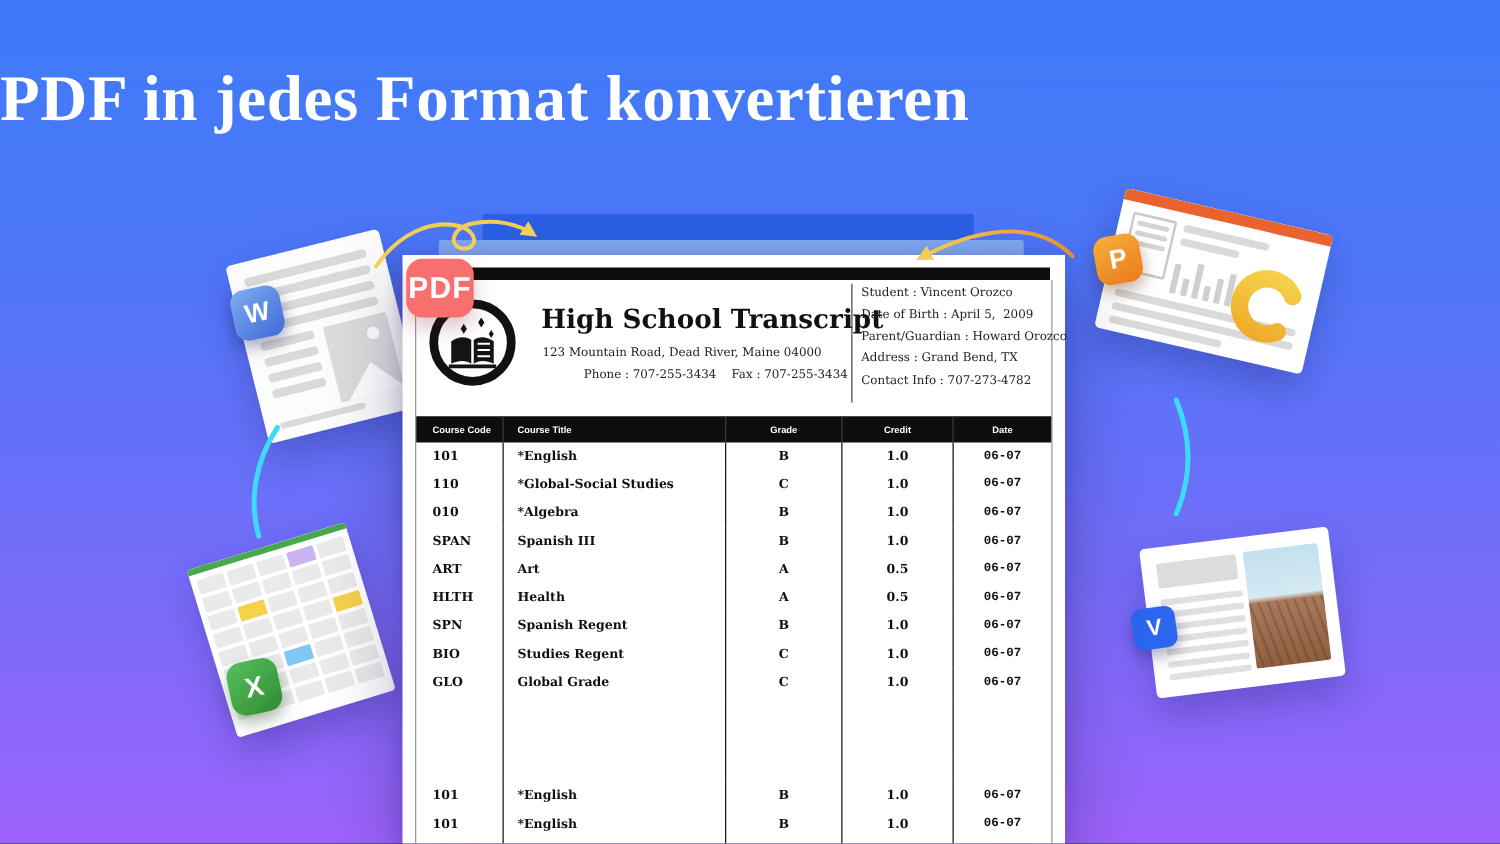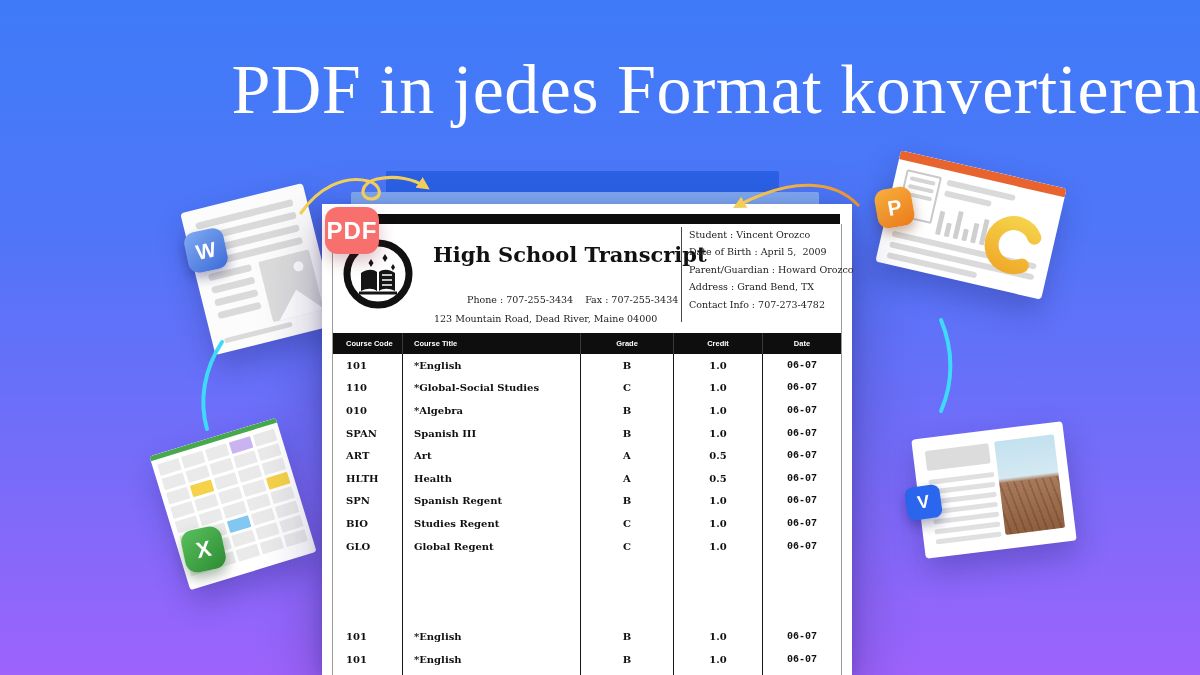--- a/index.html
+++ b/index.html
@@ -1,22 +1,22 @@
 <!DOCTYPE html>
 <html><head>
 <meta charset="utf-8">
 <title>PDF Converter Banner</title>
 <style>
   html,body{margin:0;padding:0;background:#222;}
   .stage{position:relative;width:1200px;height:675px;overflow:hidden;
     background:linear-gradient(180deg,#3E7BF8 0%,#4E76F8 32%,#6E6EF9 62%,#9D63FB 100%);
     font-family:"Liberation Sans",sans-serif;}
   
-  .headline{position:absolute;left:0;top:50px;width:100%;text-align:right;
-    font-family:"Liberation Serif",serif;font-weight:400;font-size:70px;color:#fff;letter-spacing:.5px;}
+  .headline{position:absolute;left:0;top:50px;width:100%;text-align:left;
+    font-family:"Liberation Serif",serif;font-weight:700;font-size:52px;color:#fff;letter-spacing:.5px;}
   
   .bar-dark{position:absolute;left:386px;top:171px;width:393px;height:30px;background:#2B61E6;border-radius:2px;}
   .bar-light{position:absolute;left:351px;top:192px;width:468px;height:21px;background:#7FA9F2;border-radius:2px;}
   
   .word-doc{position:absolute;left:196px;top:196px;width:126px;height:146px;background:#FCFCFC;border-radius:4px;
     transform:rotate(-14deg);box-shadow:0 14px 30px rgba(25,25,90,.28);}
   .gline{position:absolute;background:#DADADA;border-radius:3px;height:7px;}
   .word-img{position:absolute;right:10px;top:66px;width:52px;height:62px;background:#DCDCDC;border-radius:2px;overflow:hidden;}
   .word-img .dot{position:absolute;right:9px;top:9px;width:10px;height:10px;border-radius:50%;background:#fff;}
   .word-img .mtn{position:absolute;left:-6px;bottom:-14px;width:0;height:0;
@@ -64,21 +64,21 @@
   
   .sheet{position:absolute;left:322px;top:204px;width:530px;height:471px;background:#fff;
     box-shadow:0 22px 55px rgba(25,20,80,.35),0 4px 14px rgba(25,20,80,.2);}
   .doc-topbar{position:absolute;left:15px;top:10px;width:503px;height:10px;background:#0D0D0D;}
   .doc-frame{position:absolute;left:10px;top:20px;width:508px;bottom:0;
     border-left:1px solid #9A9A9A;border-right:1px solid #9A9A9A;box-sizing:content-box;}
   .doc-header{position:relative;height:109px;}
   .logo{position:absolute;left:8px;top:13px;}
   .school-title{position:absolute;left:100px;top:18px;font-family:"DejaVu Serif",serif;
     font-weight:700;font-size:21px;color:#111;white-space:nowrap;}
-  .school-addr{position:absolute;left:101px;top:53px;font-family:"DejaVu Serif",serif;font-size:9.5px;color:#222;white-space:pre;margin-top:36px;}
+  .school-addr{position:absolute;left:101px;top:53px;font-family:"DejaVu Serif",serif;font-size:9.5px;color:#222;white-space:pre;}
   .school-phone{position:absolute;left:101px;top:70px;font-family:"DejaVu Serif",serif;font-size:9.5px;color:#222;white-space:pre;margin-left:33px;}
   .info-divider{position:absolute;left:348px;top:3px;height:95px;width:1px;background:#4a4a4a;}
   .student-info{position:absolute;left:356px;top:2px;}
   .student-info div{font-family:"DejaVu Serif",serif;font-size:9.5px;color:#222;line-height:17.4px;white-space:pre;}
   .thead{display:flex;height:21px;background:#0E0E0E;color:#fff;align-items:center;
     font-size:7.5px;font-weight:700;font-family:"Liberation Sans",sans-serif;}
   .hcell{box-sizing:border-box;height:100%;display:flex;align-items:center;border-right:1px solid #3a3a3a;}
   .hc0{width:70px;padding-left:13px;} .hc1{width:178px;padding-left:11px;}
   .hc2{width:93px;justify-content:center;} .hc3{width:89px;justify-content:center;}
   .hc4{width:78px;justify-content:center;border-right:none;}
@@ -301,21 +301,21 @@
           </div>
           <div class="trow">
             <div class="tcell c0">BIO</div>
             <div class="tcell c1">Studies Regent</div>
             <div class="tcell c2">C</div>
             <div class="tcell c3">1.0</div>
             <div class="tcell c4">06-07</div>
           </div>
           <div class="trow">
             <div class="tcell c0">GLO</div>
-            <div class="tcell c1">Global Regent</div>
+            <div class="tcell c1">Global Grade</div>
             <div class="tcell c2">C</div>
             <div class="tcell c3">1.0</div>
             <div class="tcell c4">06-07</div>
           </div>
           <div class="trow">
             <div class="tcell c0"></div>
             <div class="tcell c1"></div>
             <div class="tcell c2"></div>
             <div class="tcell c3"></div>
             <div class="tcell c4"></div>

